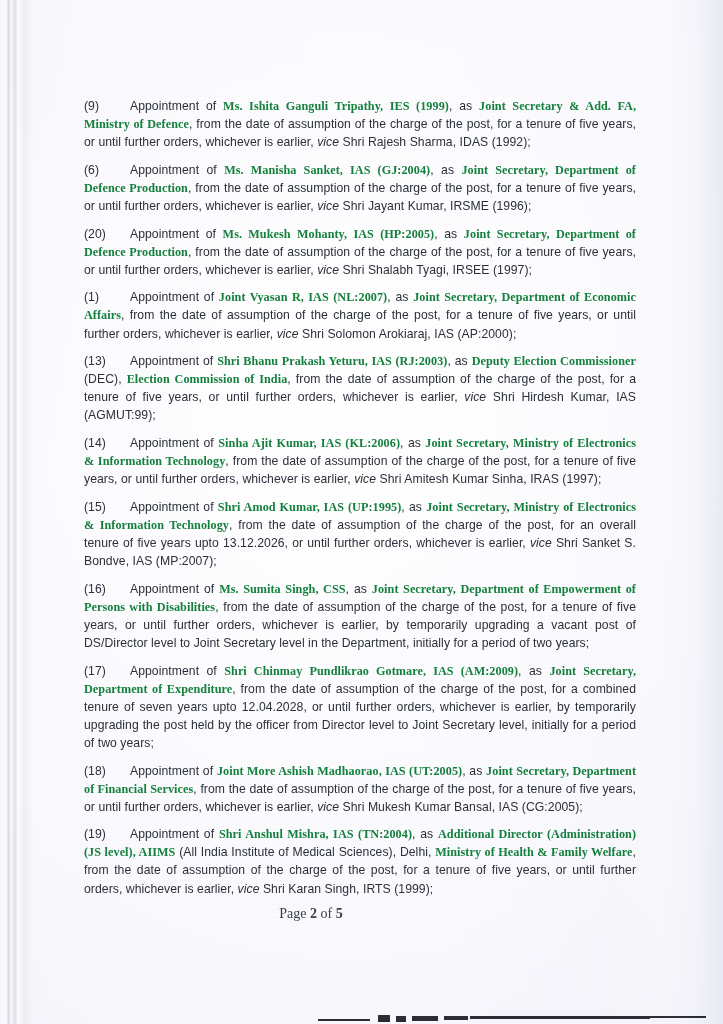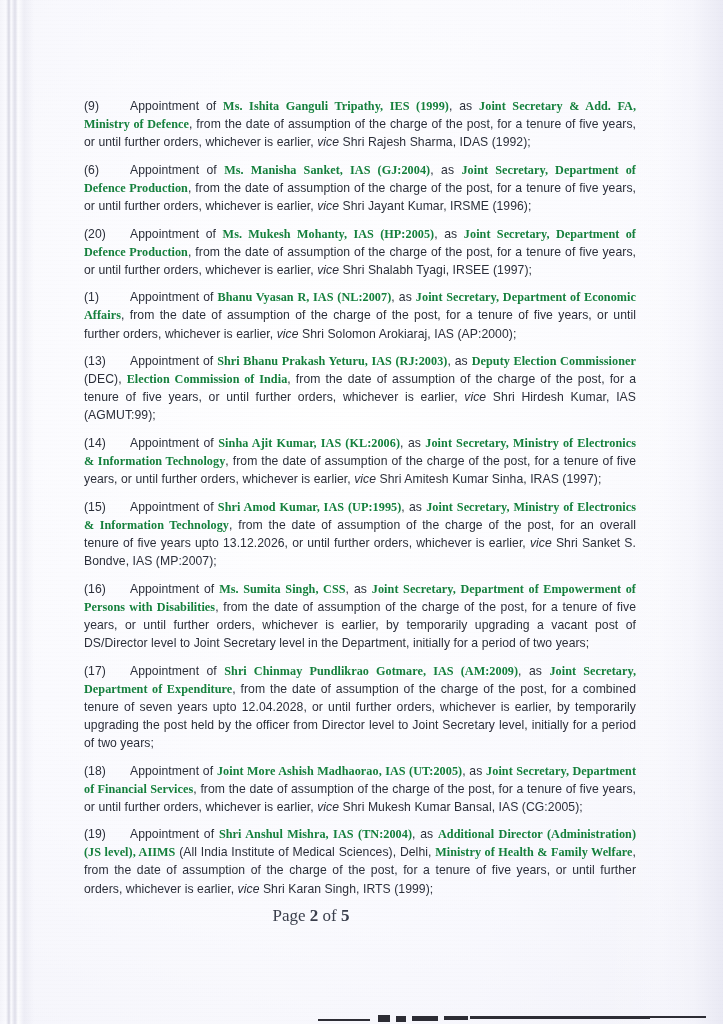--- a/index.html
+++ b/index.html
@@ -94,21 +94,21 @@
   .para i {
     font-style: italic;
   }
 
   #footer {
     position: absolute;
     left: 0;
     top: 906px;
     width: 622px;
     text-align: center;
-    font-size: 17px;
+    font-size: 14px;
     color: #3a3f4c;
     font-family: "Liberation Serif", serif;
   }
   #footer b { font-weight: bold; }
 
   
   #scanlines {
     position: absolute;
     inset: 0;
     background: repeating-linear-gradient(
@@ -127,21 +127,21 @@
 <div id="page">
 
   <div id="paper-tint"></div>
   <div id="edge-left"></div>
   <div id="edge-right"></div>
 
   <div id="content">
       <div class="para"><span class="num">(9)</span><span>Appointment of <b>Ms. Ishita Ganguli Tripathy, IES (1999)</b>, as <b>Joint Secretary &amp; Add. FA, Ministry of Defence</b>, from the date of assumption of the charge of the post, for a tenure of five years, or until further orders, whichever is earlier, <i>vice</i> Shri Rajesh Sharma, IDAS (1992);</span></div>
       <div class="para"><span class="num">(6)</span><span>Appointment of <b>Ms. Manisha Sanket, IAS (GJ:2004)</b>, as <b>Joint Secretary, Department of Defence Production</b>, from the date of assumption of the charge of the post, for a tenure of five years, or until further orders, whichever is earlier, <i>vice</i> Shri Jayant Kumar, IRSME (1996);</span></div>
       <div class="para"><span class="num">(20)</span><span>Appointment of <b>Ms. Mukesh Mohanty, IAS (HP:2005)</b>, as <b>Joint Secretary, Department of Defence Production</b>, from the date of assumption of the charge of the post, for a tenure of five years, or until further orders, whichever is earlier, <i>vice</i> Shri Shalabh Tyagi, IRSEE (1997);</span></div>
-      <div class="para"><span class="num">(1)</span><span>Appointment of <b>Bhanu Vyasan R, IAS (NL:2007)</b>, as <b>Joint Secretary, Department of Economic Affairs</b>, from the date of assumption of the charge of the post, for a tenure of five years, or until further orders, whichever is earlier, <i>vice</i> Shri Solomon Arokiaraj, IAS (AP:2000);</span></div>
+      <div class="para"><span class="num">(1)</span><span>Appointment of <b>Joint Vyasan R, IAS (NL:2007)</b>, as <b>Joint Secretary, Department of Economic Affairs</b>, from the date of assumption of the charge of the post, for a tenure of five years, or until further orders, whichever is earlier, <i>vice</i> Shri Solomon Arokiaraj, IAS (AP:2000);</span></div>
       <div class="para"><span class="num">(13)</span><span>Appointment of <b>Shri Bhanu Prakash Yeturu, IAS (RJ:2003)</b>, as <b>Deputy Election Commissioner</b> (DEC), <b>Election Commission of India</b>, from the date of assumption of the charge of the post, for a tenure of five years, or until further orders, whichever is earlier, <i>vice</i> Shri Hirdesh Kumar, IAS (AGMUT:99);</span></div>
       <div class="para"><span class="num">(14)</span><span>Appointment of <b>Sinha Ajit Kumar, IAS (KL:2006)</b>, as <b>Joint Secretary, Ministry of Electronics &amp; Information Technology</b>, from the date of assumption of the charge of the post, for a tenure of five years, or until further orders, whichever is earlier, <i>vice</i> Shri Amitesh Kumar Sinha, IRAS (1997);</span></div>
       <div class="para"><span class="num">(15)</span><span>Appointment of <b>Shri Amod Kumar, IAS (UP:1995)</b>, as <b>Joint Secretary, Ministry of Electronics &amp; Information Technology</b>, from the date of assumption of the charge of the post, for an overall tenure of five years upto 13.12.2026, or until further orders, whichever is earlier, <i>vice</i> Shri Sanket S. Bondve, IAS (MP:2007);</span></div>
       <div class="para"><span class="num">(16)</span><span>Appointment of <b>Ms. Sumita Singh, CSS</b>, as <b>Joint Secretary, Department of Empowerment of Persons with Disabilities</b>, from the date of assumption of the charge of the post, for a tenure of five years, or until further orders, whichever is earlier, by temporarily upgrading a vacant post of DS/Director level to Joint Secretary level in the Department, initially for a period of two years;</span></div>
       <div class="para"><span class="num">(17)</span><span>Appointment of <b>Shri Chinmay Pundlikrao Gotmare, IAS (AM:2009)</b>, as <b>Joint Secretary, Department of Expenditure</b>, from the date of assumption of the charge of the post, for a combined tenure of seven years upto 12.04.2028, or until further orders, whichever is earlier, by temporarily upgrading the post held by the officer from Director level to Joint Secretary level, initially for a period of two years;</span></div>
       <div class="para"><span class="num">(18)</span><span>Appointment of <b>Joint More Ashish Madhaorao, IAS (UT:2005)</b>, as <b>Joint Secretary, Department of Financial Services</b>, from the date of assumption of the charge of the post, for a tenure of five years, or until further orders, whichever is earlier, <i>vice</i> Shri Mukesh Kumar Bansal, IAS (CG:2005);</span></div>
       <div class="para"><span class="num">(19)</span><span>Appointment of <b>Shri Anshul Mishra, IAS (TN:2004)</b>, as <b>Additional Director (Administration) (JS level), AIIMS</b> (All India Institute of Medical Sciences), Delhi, <b>Ministry of Health &amp; Family Welfare</b>, from the date of assumption of the charge of the post, for a tenure of five years, or until further orders, whichever is earlier, <i>vice</i> Shri Karan Singh, IRTS (1999);</span></div>
     </div>
 
   <div id="footer">

